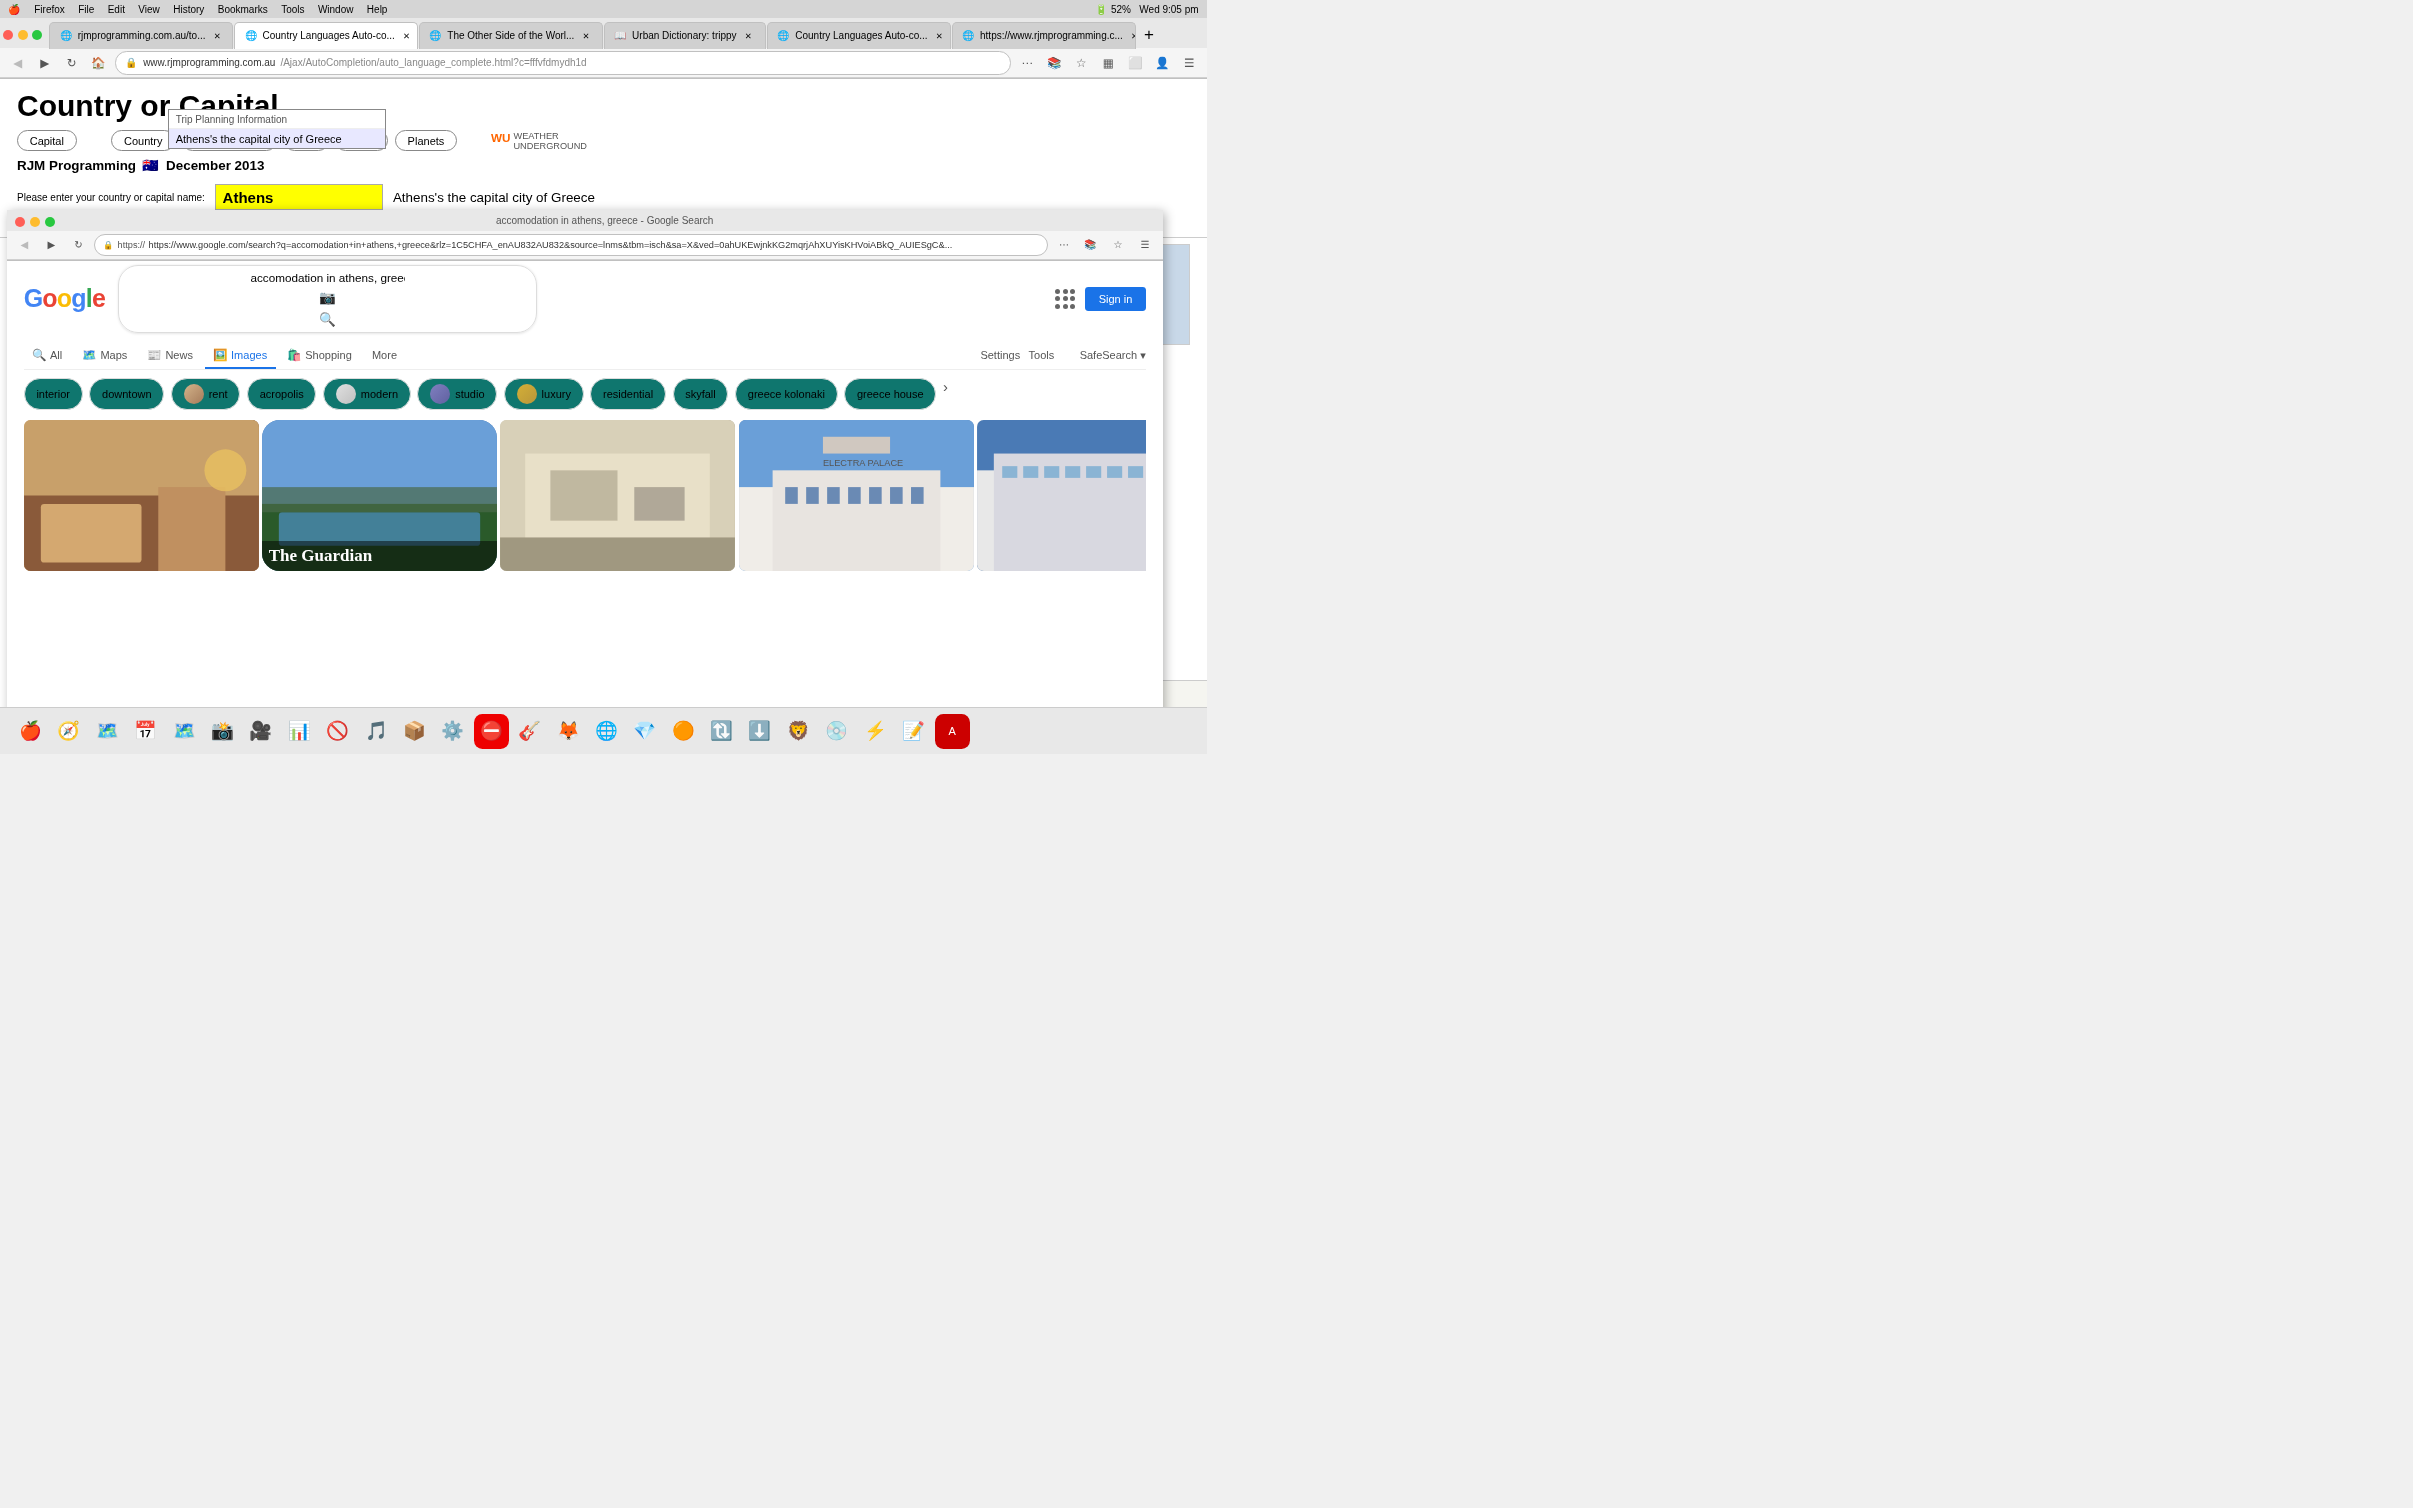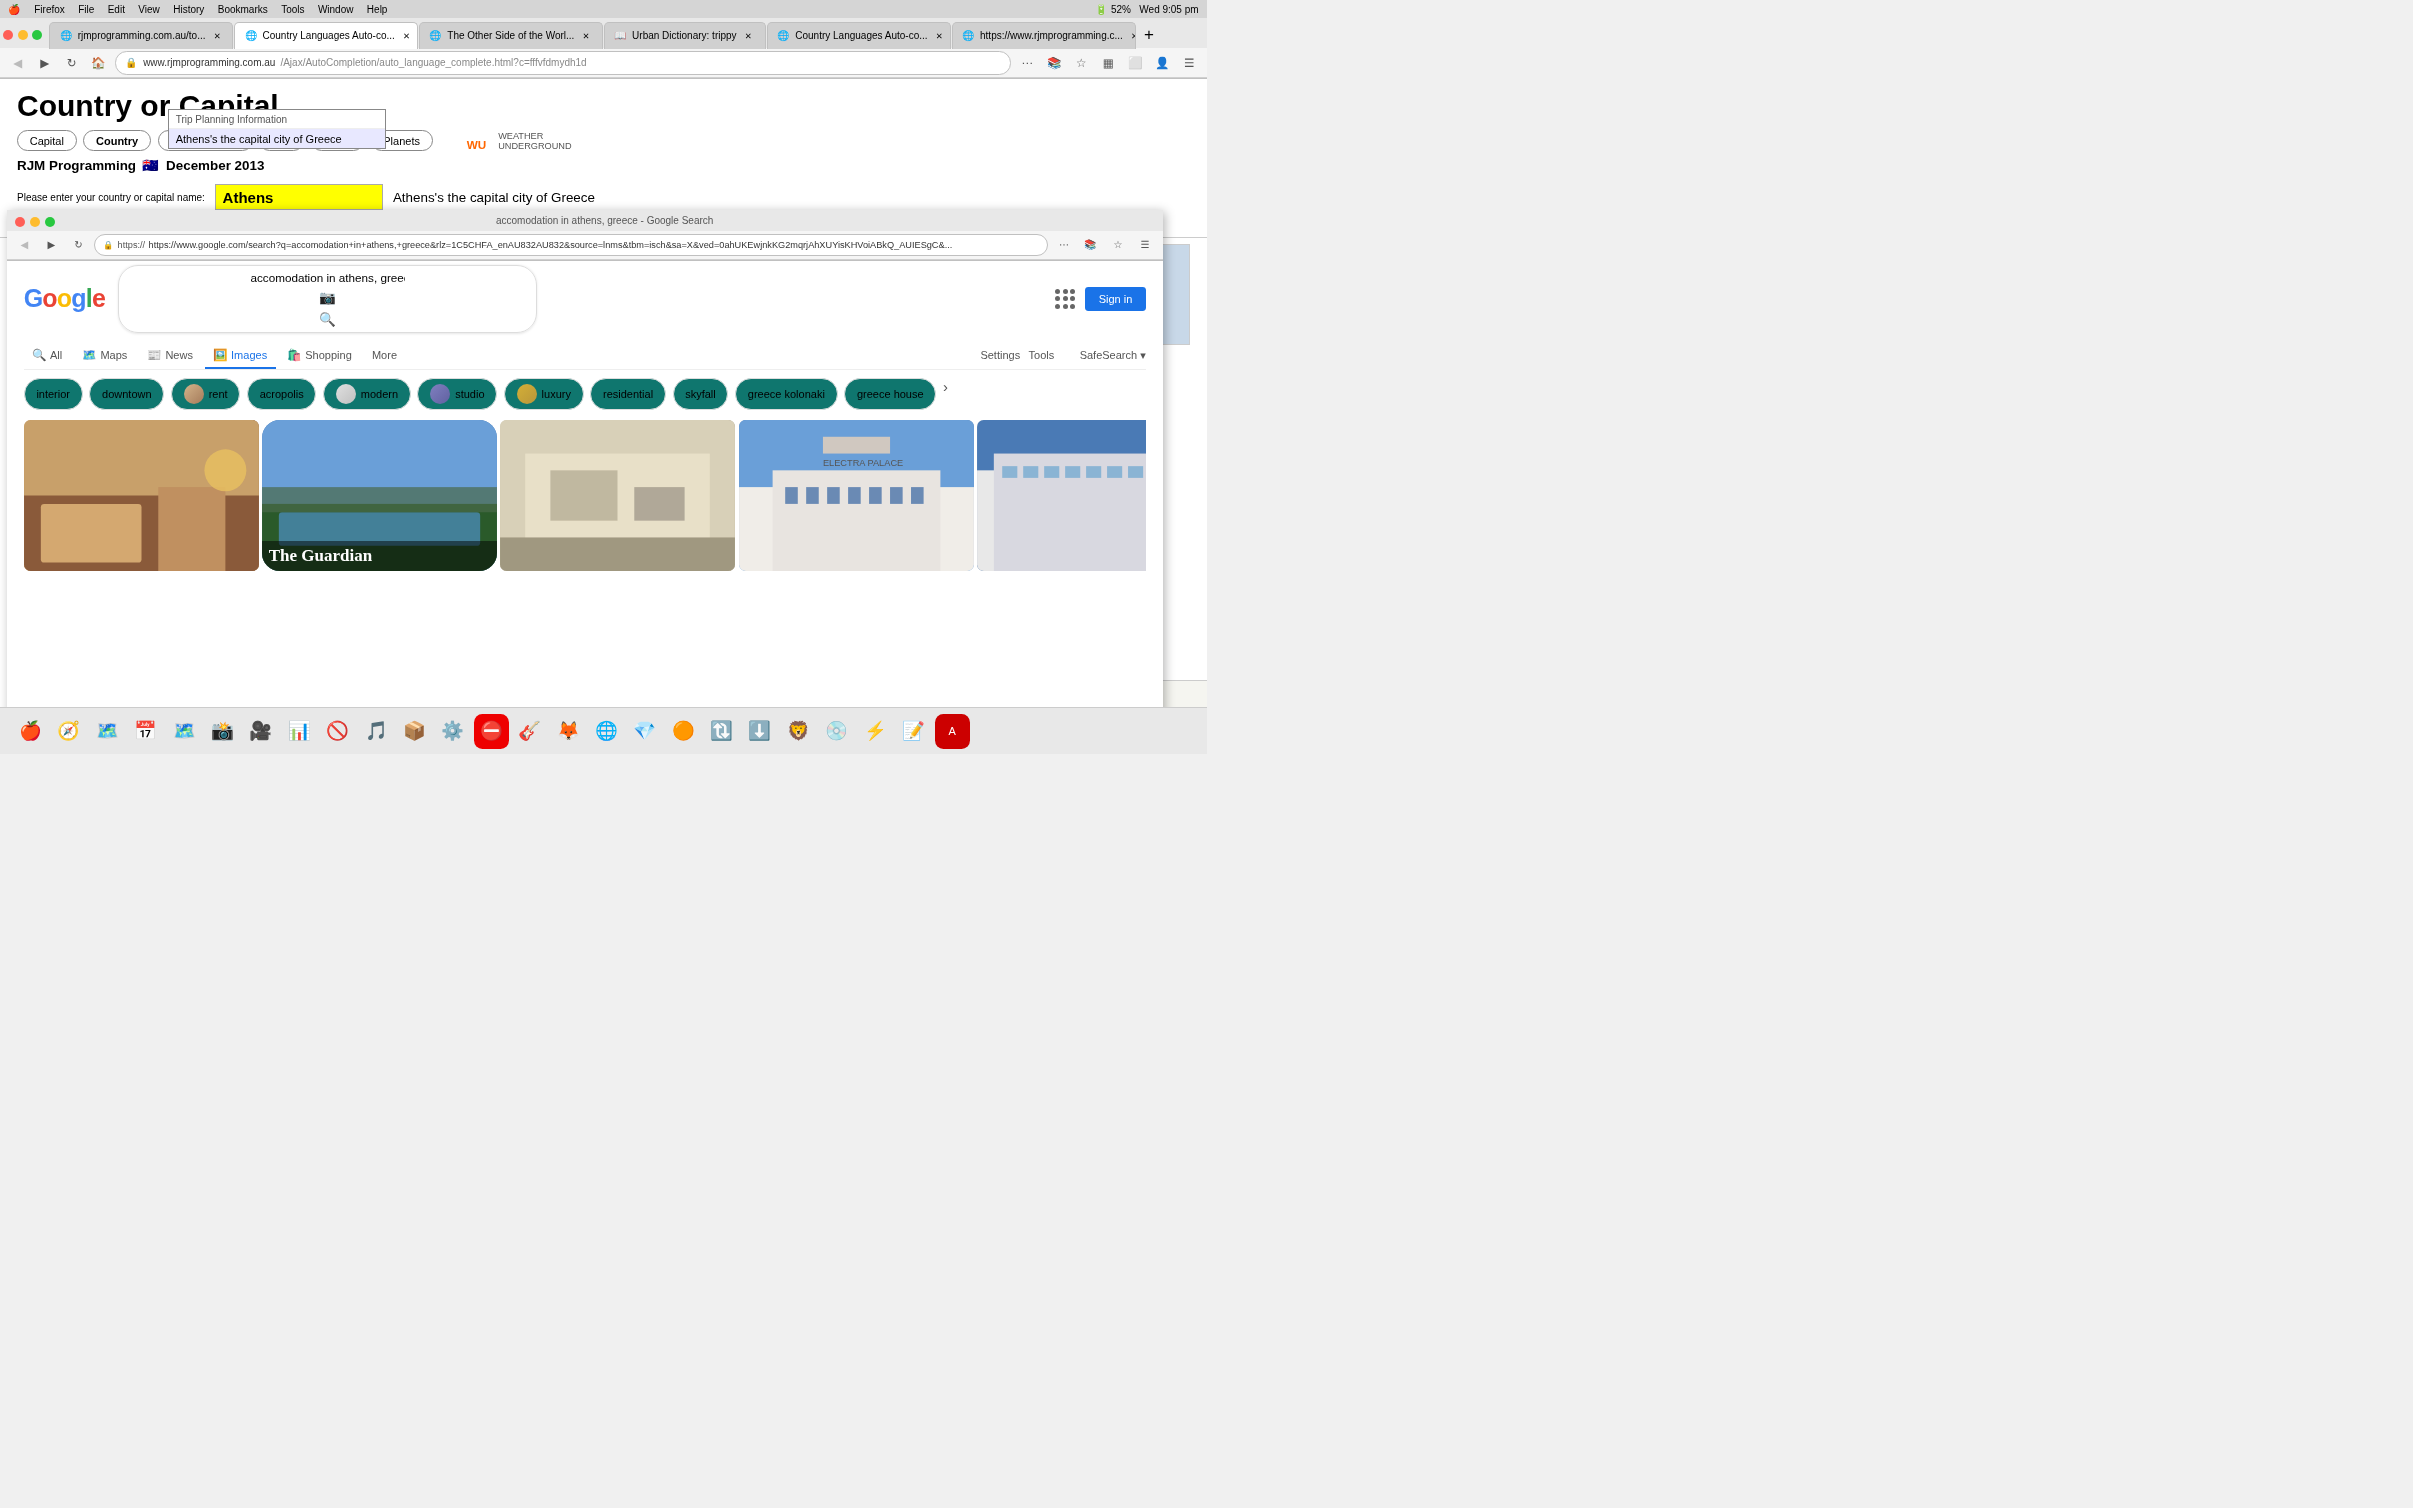--- a/index.html
+++ b/index.html
@@ -171,22 +171,22 @@
     .nav-pill {
       padding: 3.4px 11.7px;
       border: 0.8px solid #888;
       border-radius: 11.7px;
       font-size: 11px;
       cursor: pointer;
       background: white;
     }
     .weather-widget {
       display: flex;
-      align-items: flex-end;
-      gap: 12px;
+      align-items: flex-start;
+      gap: 3px;
       margin-left: auto;
     }
 
     .search-row {
       padding: 6.7px 17px;
       display: flex;
       align-items: center;
       gap: 10px;
     }
     .search-label { font-size: 10px; }
@@ -634,21 +634,21 @@
       <div class="autocomplete-header">Trip Planning Information</div>
       <div class="autocomplete-item selected">Athens's the capital city of Greece</div>
     </div>
 
     <div class="coc-header">
       <div class="coc-title">Country or Capital</div>
 
       <div style="display:flex; align-items:center; margin-top:3.4px;">
         <div class="nav-buttons" style="padding-left:0;">
           <button class="nav-pill">Capital</button>
-          <button class="nav-pill" style="font-weight:bold;">Country</button>
+          <button class="nav-pill" style="font-weight:normal;margin-left:28px;">Country</button>
           <button class="nav-pill">Accomodation</button>
           <button class="nav-pill">Sun</button>
           <button class="nav-pill">Moon</button>
           <button class="nav-pill">Planets</button>
         </div>
         <div class="weather-widget" style="margin-left:17px;">
           <span style="color:#f60;font-weight:bold;font-size:11.7px;">WU</span>
           <span style="font-size:9.2px;color:#555;">WEATHER<br>UNDERGROUND</span>
         </div>
       </div>

